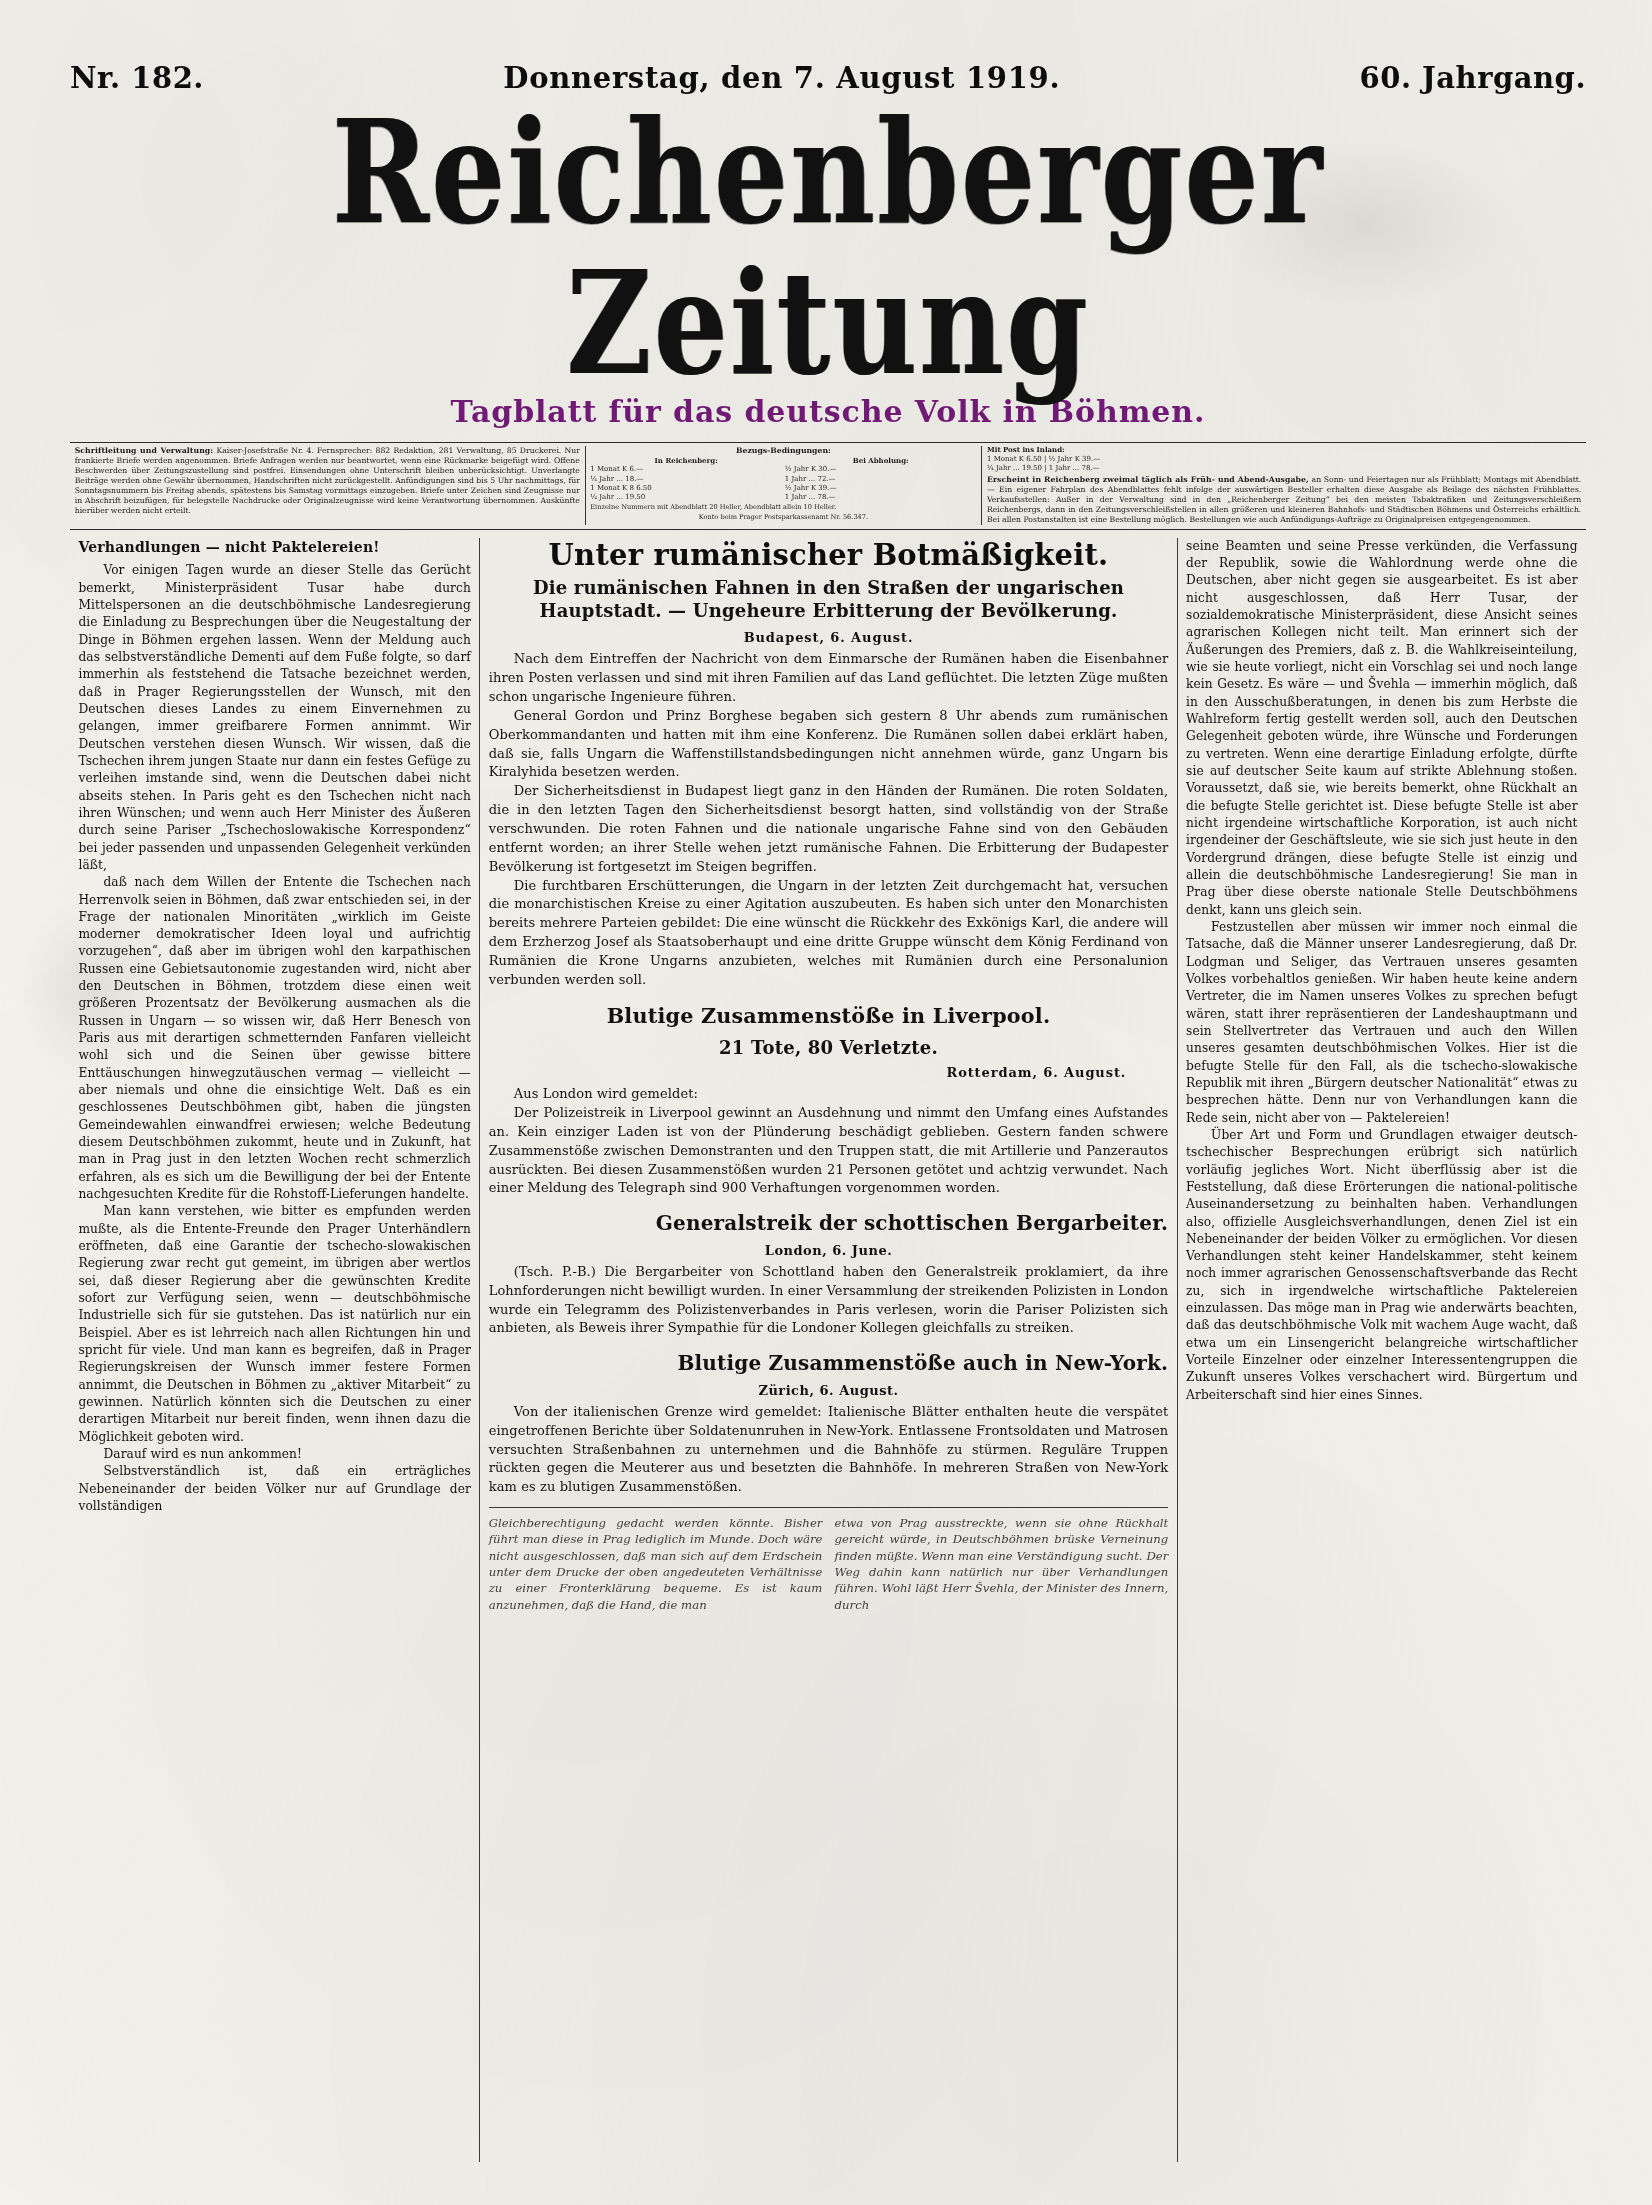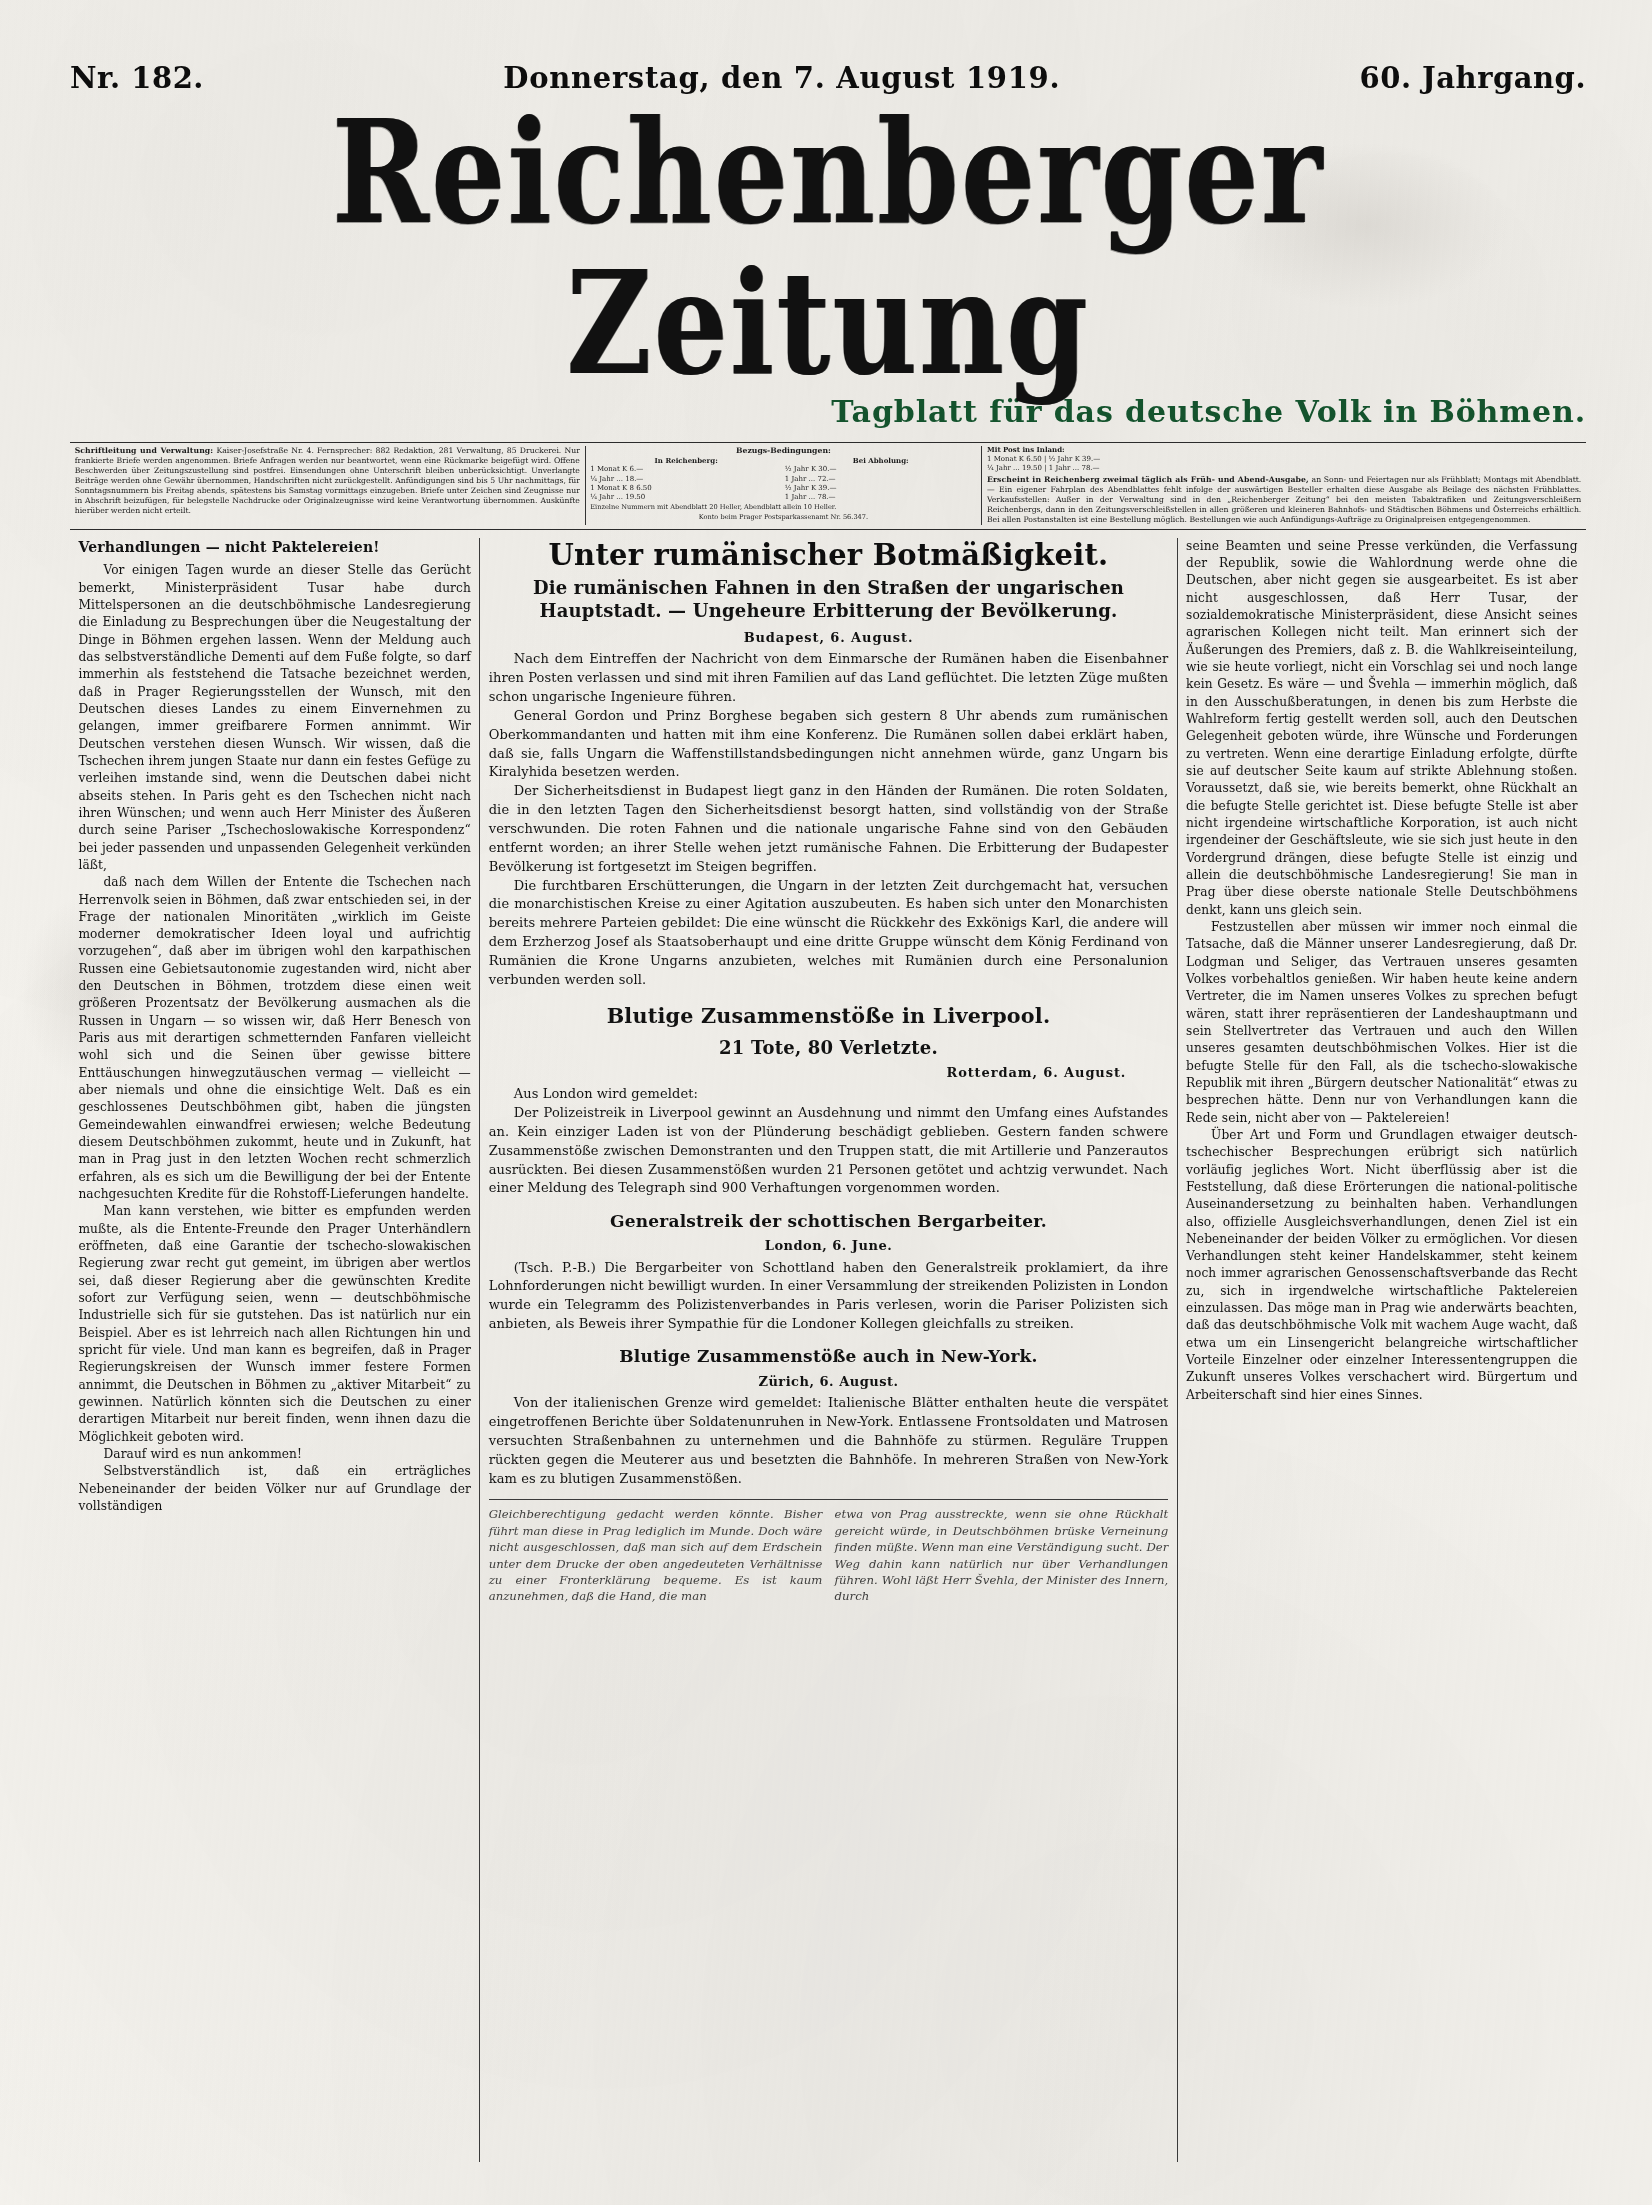--- a/index.html
+++ b/index.html
@@ -74,26 +74,26 @@
     font-weight: 700;
     letter-spacing: 1.9px;
     color: #111;
     margin-top: 2.8px;
     text-shadow: 0.7px 0 0 rgba(0,0,0,0.55), -0.5px 0.2px 0 rgba(0,0,0,0.35);
     transform: scaleY(1.22);
     transform-origin: center top;
     font-family: "DejaVu Serif", serif;
   }
   .subtitle {
-    text-align: right;
+    text-align: center;
     font-size: 30px;
     font-weight: 700;
     letter-spacing: 0.9px;
     margin-top: 51px;
-    color: #14532d;
+    color: #701a75;
   }
 
   
   .impressum {
     margin-top: 12.2px;
     border-top: 1.9px solid #2b2b2b;
     border-bottom: 1.9px solid #2b2b2b;
     display: flex;
     font-size: 7.7px;
     line-height: 1.28;
@@ -190,23 +190,23 @@
     letter-spacing: 0.2px;
   }
   .headline-3 {
     font-size: 20.7px;
     font-weight: 700;
     text-align: center;
     margin: 12.2px 0 4.7px 0;
     letter-spacing: 0.2px;
   }
   .headline-4 {
-    font-size: 17px;
-    font-weight: 700;
-    text-align: center;
+    font-size: 20px;
+    font-weight: 700;
+    text-align: right;
     margin: 10.3px 0 3.8px 0;
     letter-spacing: 0.2px;
   }
   .dateline {
     text-align: center;
     font-weight: 700;
     font-size: 13px;
     letter-spacing: 0.9px;
     margin: 4.7px 0 2.8px 0;
   }

